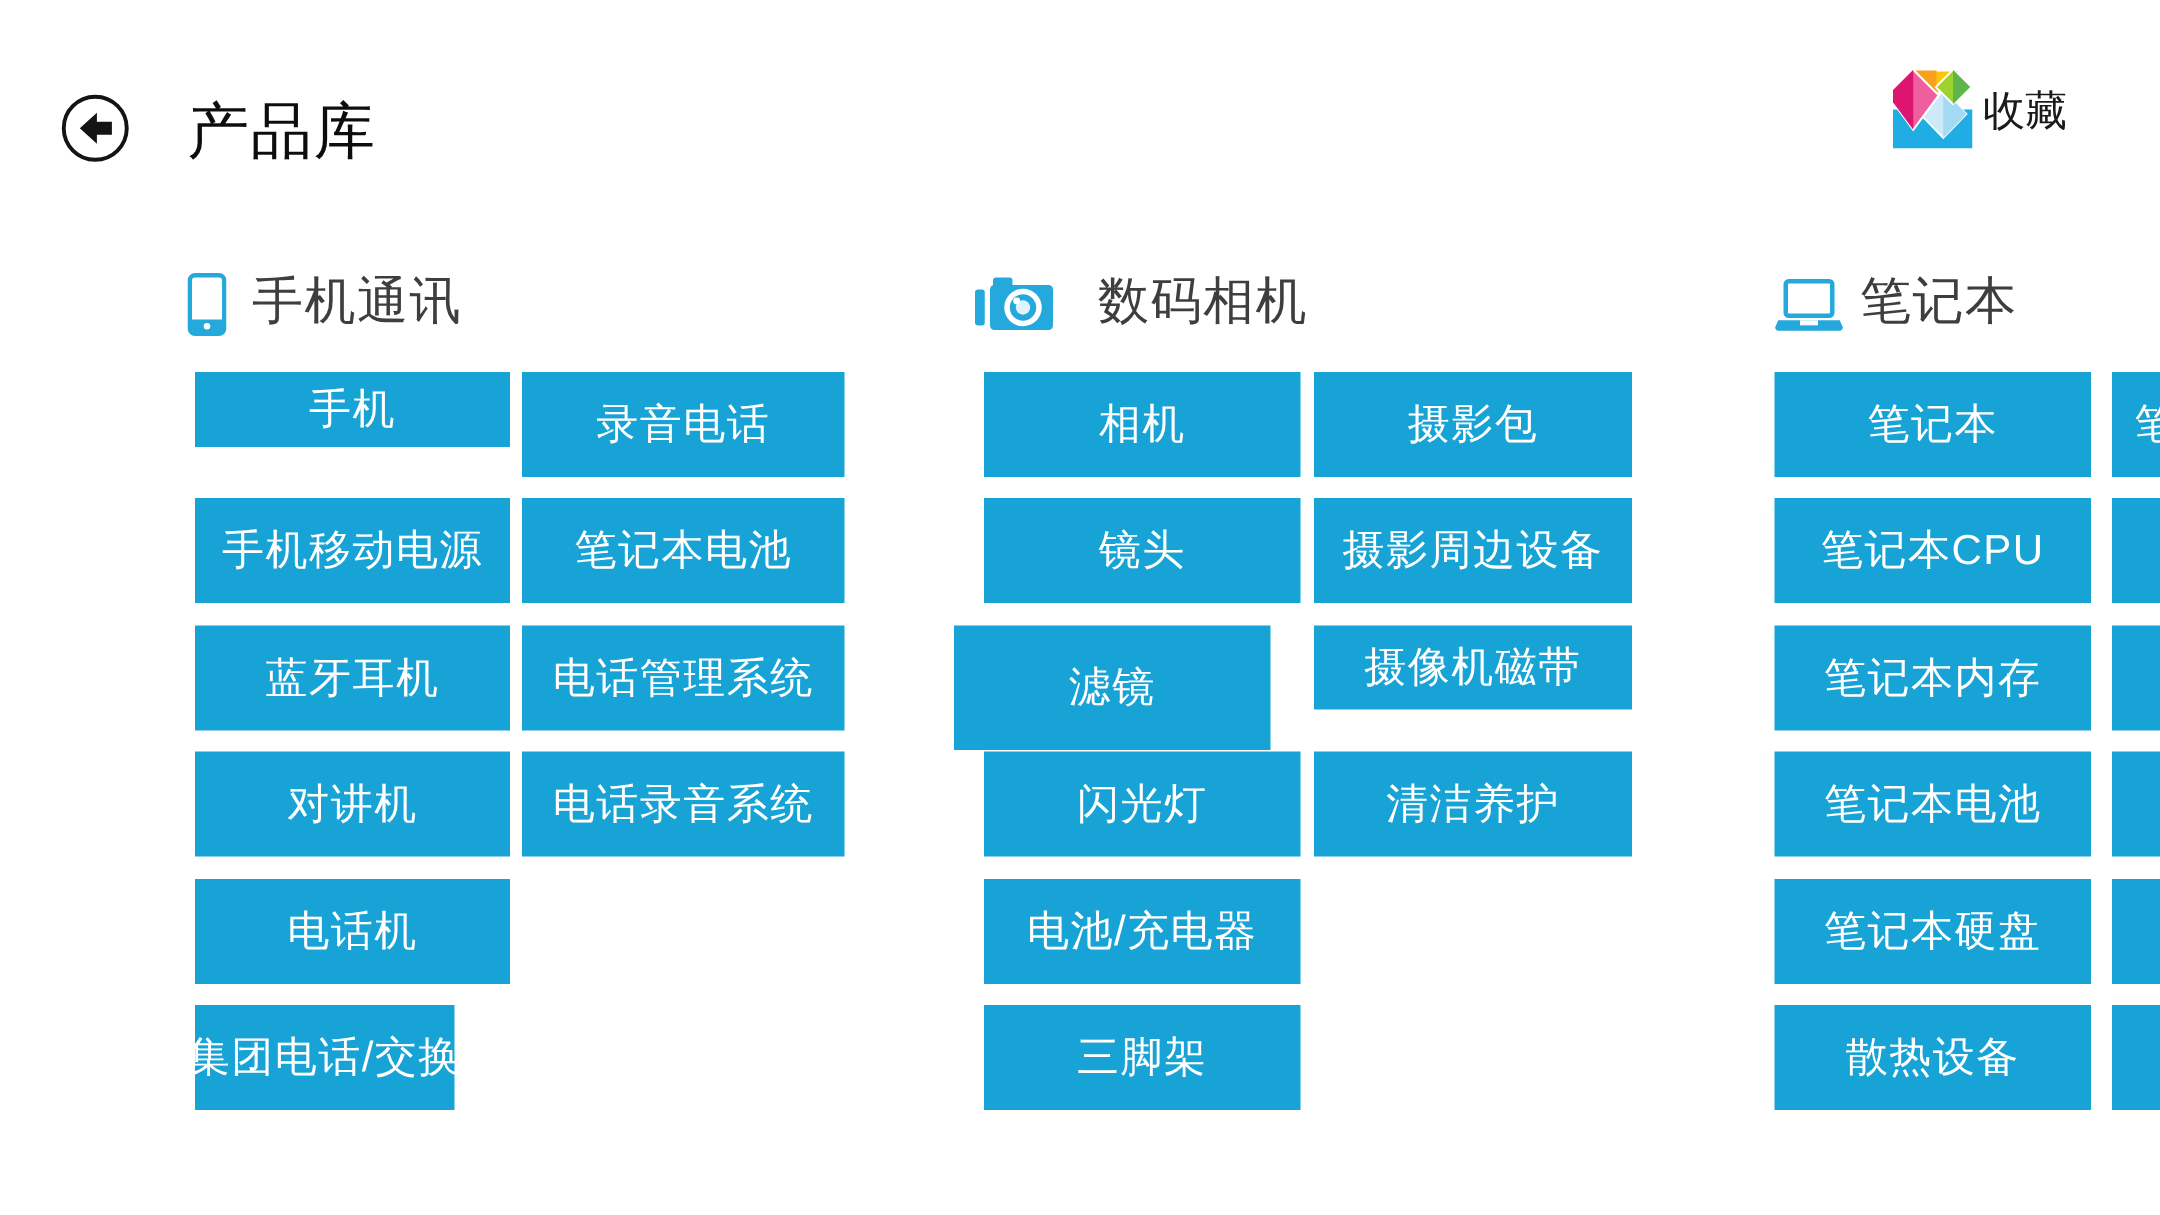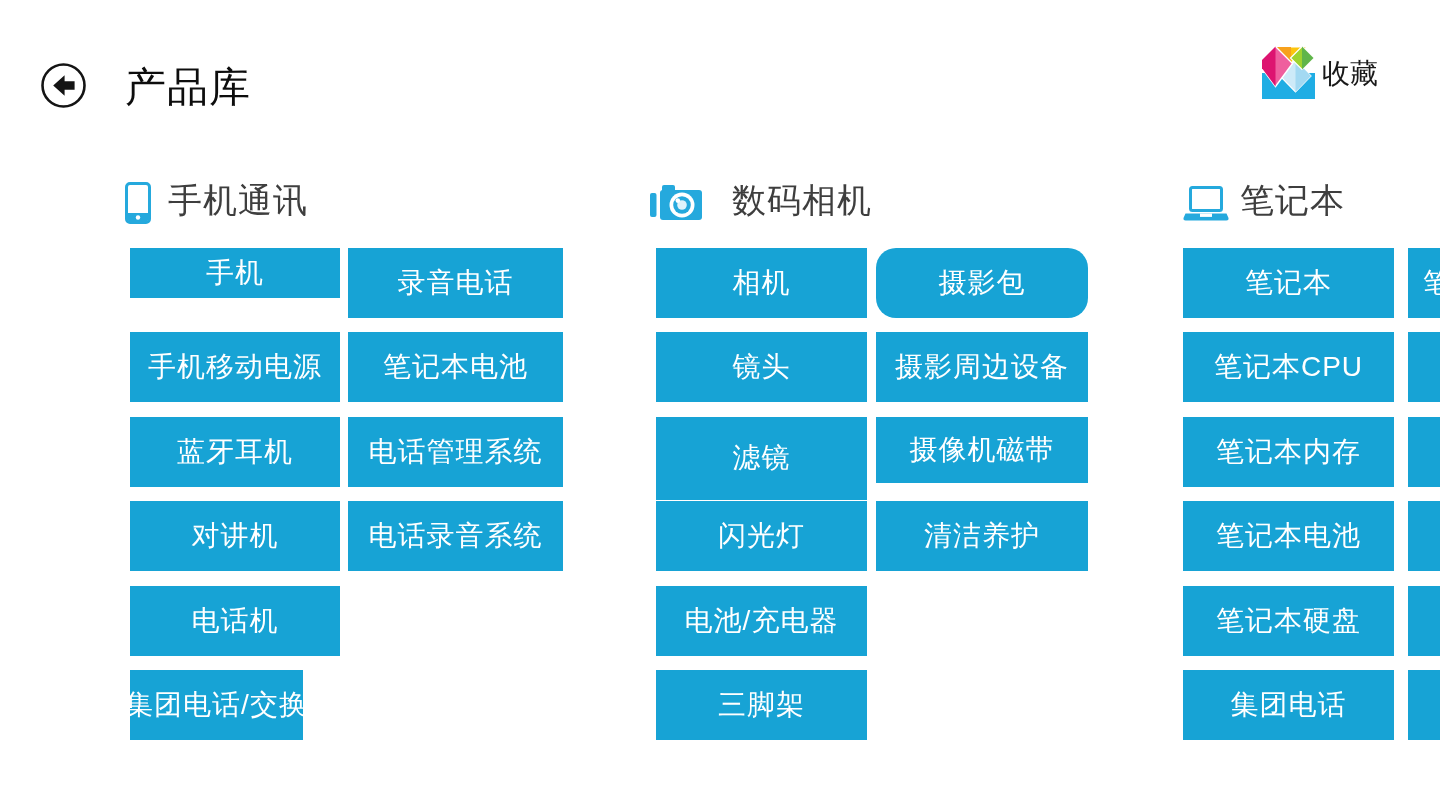--- a/index.html
+++ b/index.html
@@ -104,39 +104,39 @@
         <rect x="12" y="1" width="13" height="9" rx="2" fill="#25a9dd"></rect>
         <rect x="10" y="6" width="42" height="30" rx="3" fill="#25a9dd"></rect>
         <circle cx="32" cy="21" r="12.5" fill="#fff"></circle>
         <circle cx="32" cy="21" r="8.8" fill="#25a9dd"></circle>
         <circle cx="32" cy="21" r="4.8" fill="#dff3fb"></circle>
         <circle cx="27.8" cy="16.6" r="2.3" fill="#fff"></circle>
       </svg></span>
     <div class="section-title" style="left: 732px; top: 178px;">数码相机</div>
     <div class="tile" style="left: 656px; top: 248px; width: 211px; height: 70px;">相机</div>
     <div class="tile" style="left: 656px; top: 332.4px; width: 211px; height: 70px;">镜头</div>
-    <div class="tile" style="left: 656px; top: 416.8px; width: 211px; height: 83px;">滤镜</div>
+    <div class="tile" style="left: 636px; top: 416.8px; width: 211px; height: 83px;">滤镜</div>
     <div class="tile" style="left: 656px; top: 501.2px; width: 211px; height: 70px;">闪光灯</div>
     <div class="tile" style="left: 656px; top: 585.6px; width: 211px; height: 70px;">电池/充电器</div>
     <div class="tile" style="left: 656px; top: 670px; width: 211px; height: 70px;">三脚架</div>
-    <div class="tile" style="left: 876px; top: 248px; width: 212px; height: 70px; border-radius: 20px;">摄影包</div>
+    <div class="tile" style="left: 876px; top: 248px; width: 212px; height: 70px;">摄影包</div>
     <div class="tile" style="left: 876px; top: 332.4px; width: 212px; height: 70px;">摄影周边设备</div>
-    <div class="tile" style="left: 876px; top: 416.8px; width: 212px; height: 66px;">摄像机磁带</div>
+    <div class="tile" style="left: 876px; top: 416.8px; width: 212px; height: 56px;">摄像机磁带</div>
     <div class="tile" style="left: 876px; top: 501.2px; width: 212px; height: 70px;">清洁养护</div>
     <span class="section-icon" style="left: 1183px; top: 186px;"><svg width="46" height="37" viewBox="0 0 46 37">
         <rect x="7.5" y="1.5" width="31" height="23" rx="2" fill="none" stroke="#25a9dd" stroke-width="3"></rect>
         <path d="M2.5 27.5 h41 l2 4.5 a2.2 2.2 0 0 1 -2.2 2.5 h-40.6 a2.2 2.2 0 0 1 -2.2 -2.5 Z" fill="#25a9dd"></path>
         <rect x="17" y="27.5" width="12" height="3.4" fill="#fff"></rect>
       </svg></span>
     <div class="section-title" style="left: 1240px; top: 178px;">笔记本</div>
     <div class="tile" style="left: 1183px; top: 248px; width: 211px; height: 70px;">笔记本</div>
     <div class="tile" style="left: 1183px; top: 332.4px; width: 211px; height: 70px;">笔记本CPU</div>
     <div class="tile" style="left: 1183px; top: 416.8px; width: 211px; height: 70px;">笔记本内存</div>
     <div class="tile" style="left: 1183px; top: 501.2px; width: 211px; height: 70px;">笔记本电池</div>
     <div class="tile" style="left: 1183px; top: 585.6px; width: 211px; height: 70px;">笔记本硬盘</div>
-    <div class="tile" style="left: 1183px; top: 670px; width: 211px; height: 70px;">集团电话</div>
+    <div class="tile" style="left: 1183px; top: 670px; width: 211px; height: 70px;">散热设备</div>
     <div class="tile partial" style="left: 1408px; top: 248px; width: 220px; height: 70px;">笔</div>
     <div class="tile partial" style="left: 1408px; top: 332.4px; width: 220px; height: 70px;"></div>
     <div class="tile partial" style="left: 1408px; top: 416.8px; width: 220px; height: 70px;"></div>
     <div class="tile partial" style="left: 1408px; top: 501.2px; width: 220px; height: 70px;"></div>
     <div class="tile partial" style="left: 1408px; top: 585.6px; width: 220px; height: 70px;"></div>
     <div class="tile partial" style="left: 1408px; top: 670px; width: 220px; height: 70px;"></div>
   </main>
 
 </body></html>

